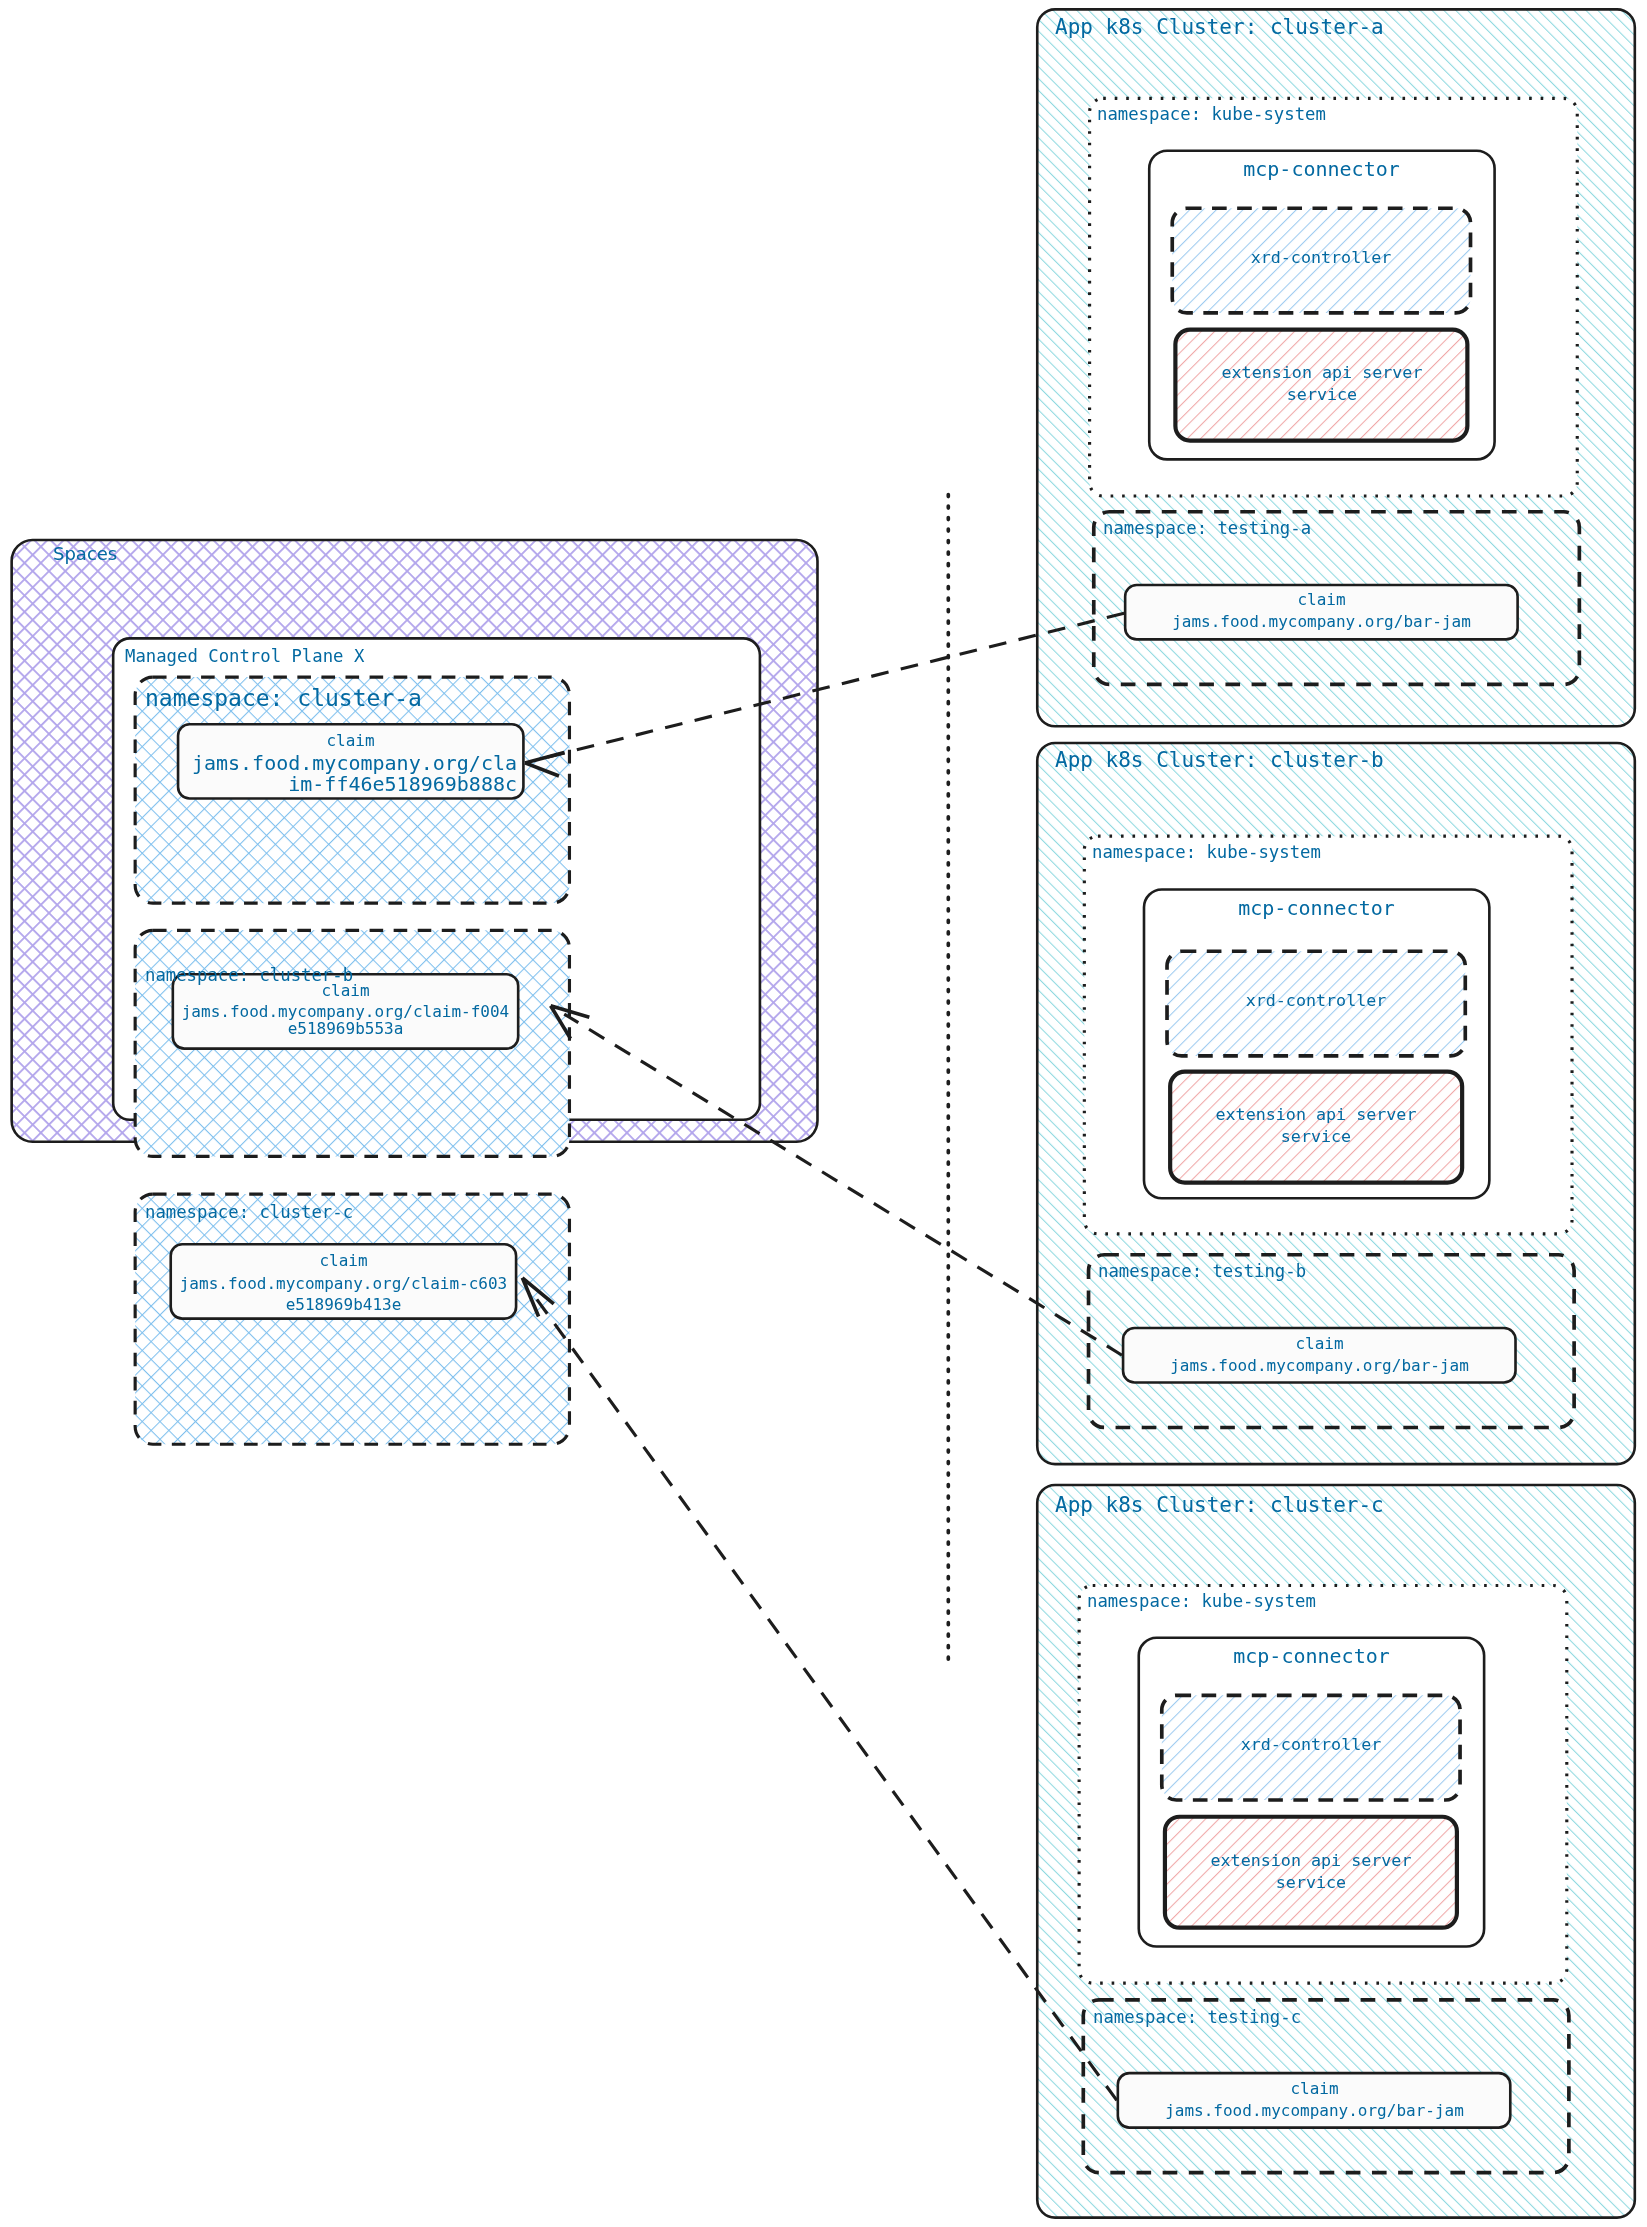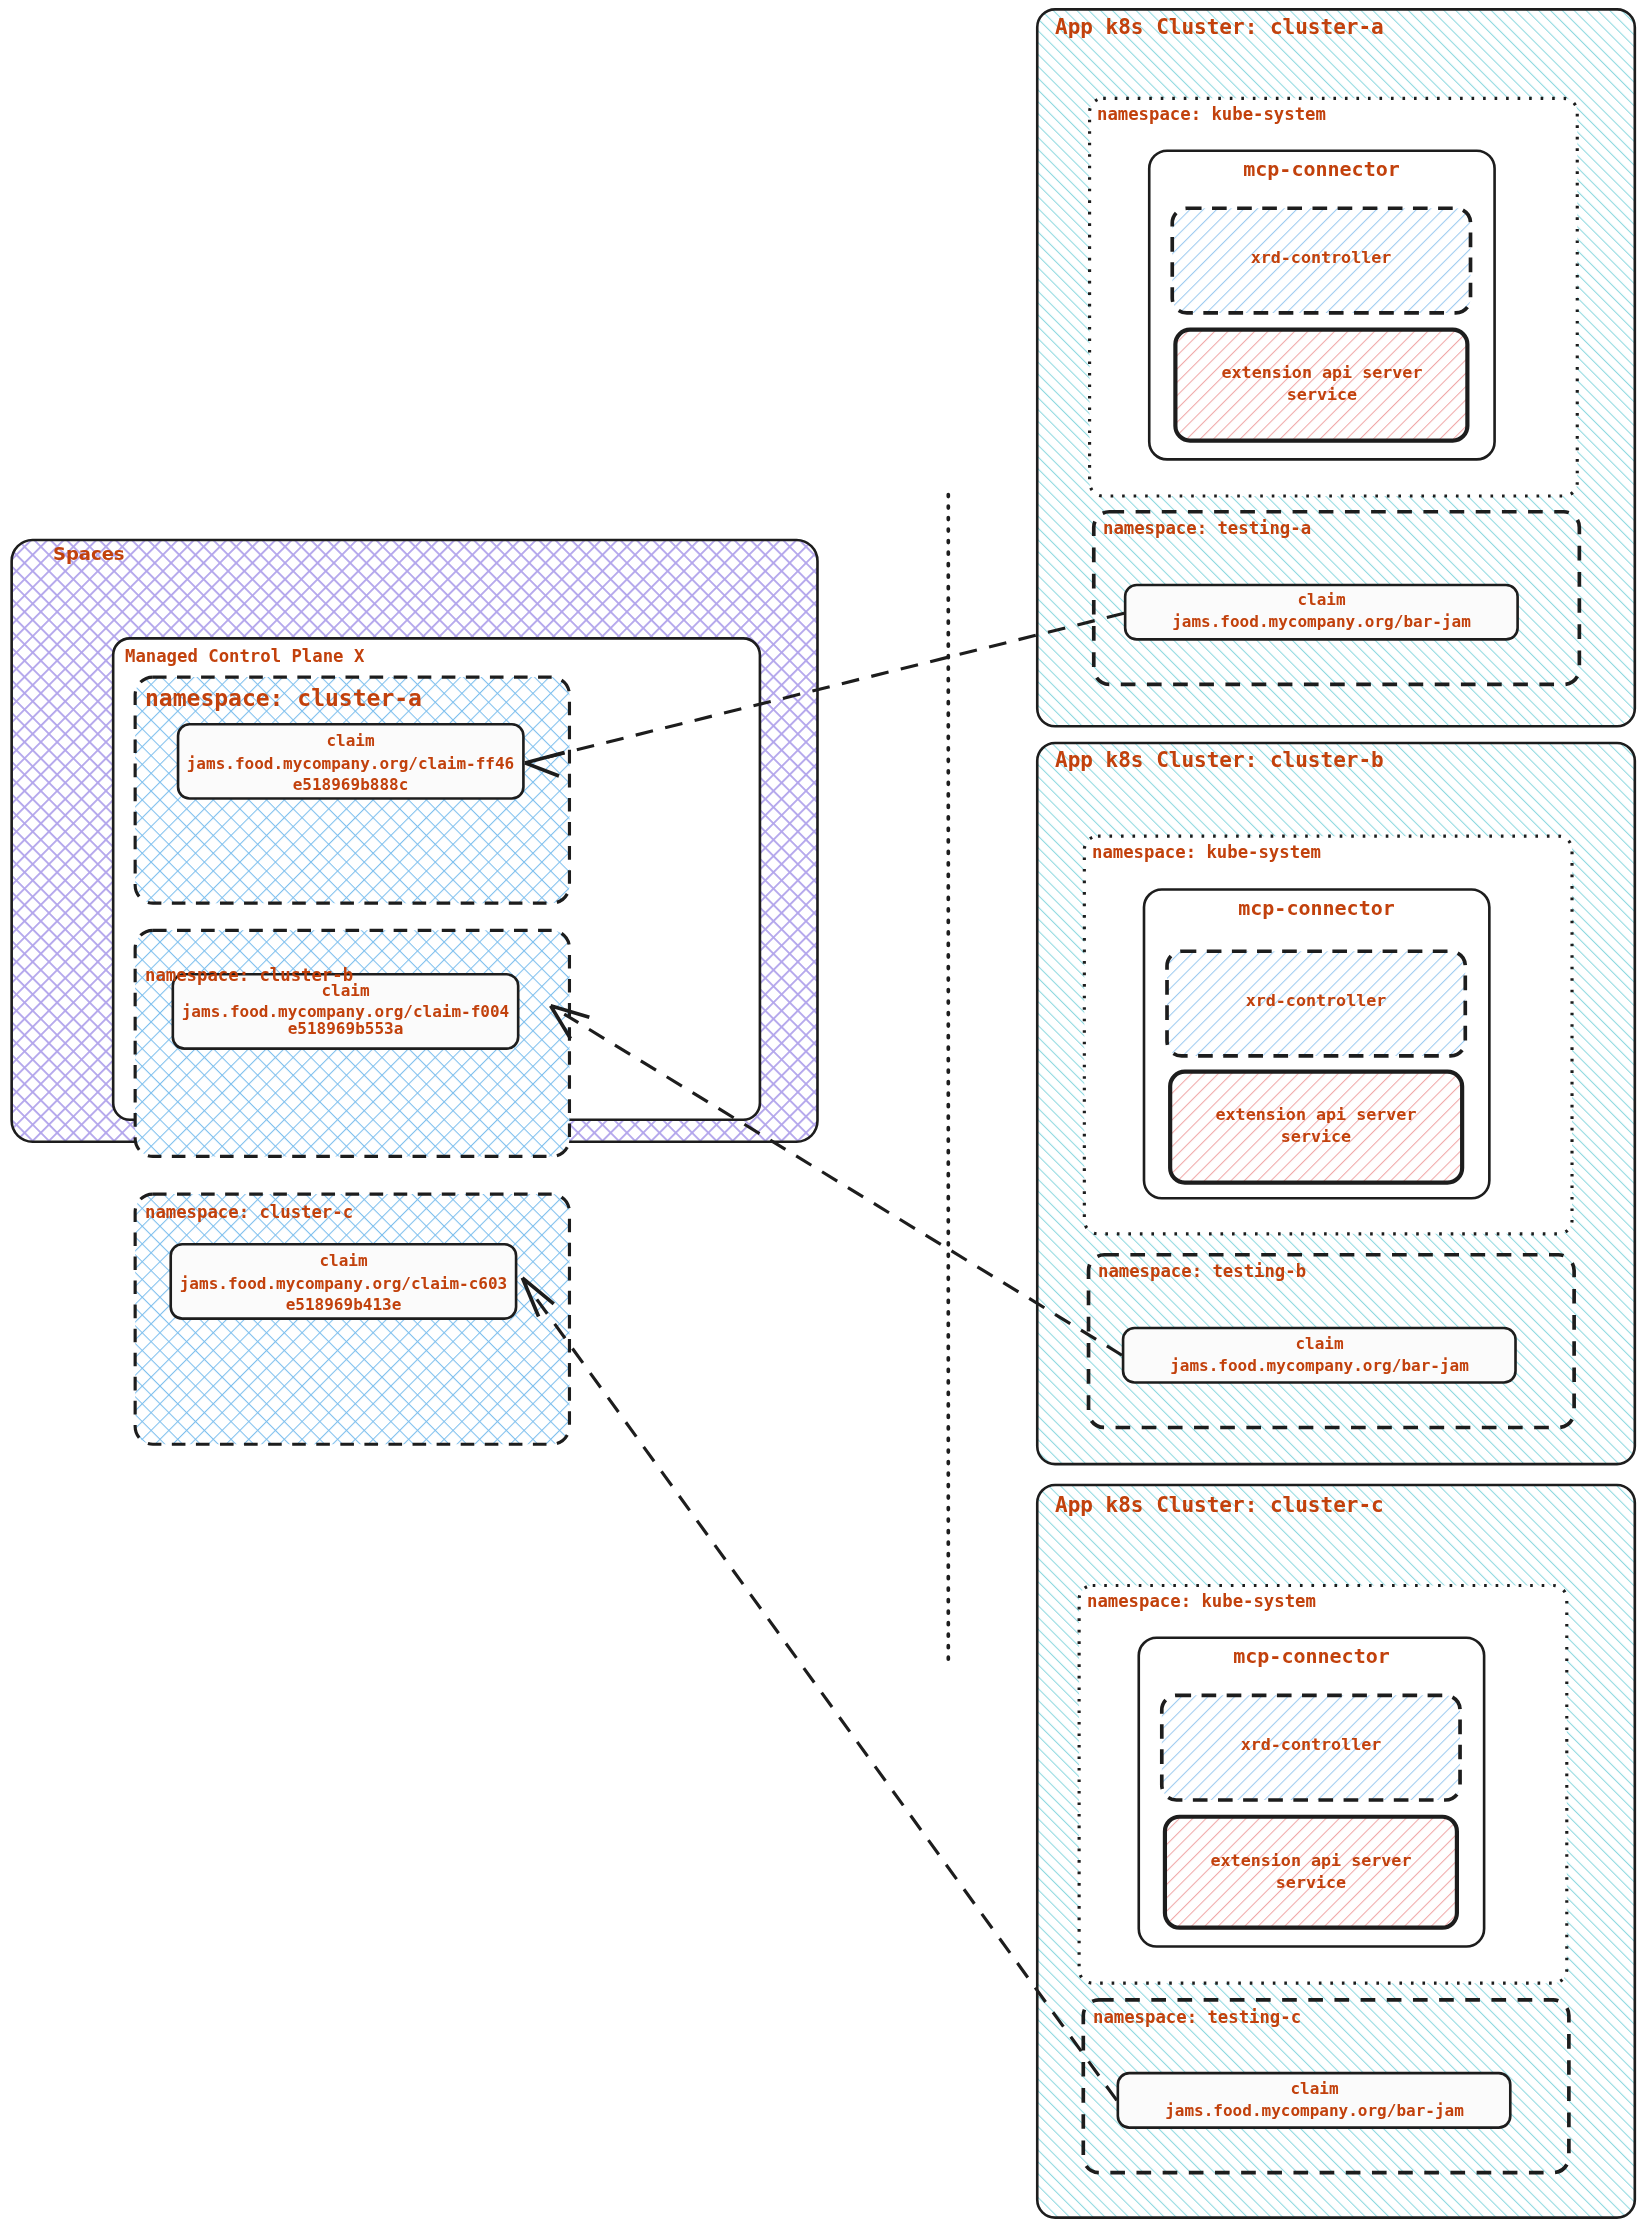--- a/index.html
+++ b/index.html
@@ -1,19 +1,19 @@
 <!DOCTYPE html>
 <html style="font-size:8.4px"><head>
 <meta charset="utf-8">
 <style>
   html,body{margin:0;padding:0;background:#ffffff;}
   body{font-family:"DejaVu Sans Mono", monospace;}
   #stage{position:relative;width:1647px;height:2227px;background:#fff;overflow:hidden;}
   svg#canvas{position:absolute;left:0;top:0;width:1647px;height:2227px;}
-  .lbl{position:absolute;color:#c2410c;white-space:pre;pointer-events:none;font-weight:bold;}
+  .lbl{position:absolute;color:#0369a1;white-space:pre;pointer-events:none;}
   .mono{font-family:"DejaVu Sans Mono", monospace;}
   .sans{font-family:"DejaVu Sans", sans-serif;padding-left:32px;}
   .ctr{text-align:center;}
 </style>
 </head>
 <body>
 
 <div id="stage">
 
 <svg id="canvas" viewBox="0 0 3147 4256">
@@ -157,21 +157,21 @@
 
 <div class="lbl sans" style="left:21px; top:543px; font-size:18px;">Spaces</div>
 
 <div class="lbl mono" style="left:125px; top:646px; font-size:17.3px;">Managed Control Plane X</div>
 
 <div class="lbl mono" style="left:145px; top:685px; font-size:23px;">namespace: cluster-a</div>
 <div class="lbl mono" style="left:145px; top:938px; font-size:17.3px;margin-top:27px;">namespace: cluster-b</div>
 <div class="lbl mono" style="left:145px; top:1202px; font-size:17.3px;">namespace: cluster-c</div>
 
 <div class="lbl mono ctr" style="left:178px; top:731px; width:345px; font-size:16px;">claim</div>
-<div class="lbl mono ctr" style="left:184px; top:753px; width:333px; font-size:16px; line-height:21px; white-space:normal; word-break:break-all;">jams.food.mycompany.org/claim-ff46e518969b888c</div>
+<div class="lbl mono ctr" style="left:184px; top:753px; width:333px; font-size:20px; line-height:21px; white-space:normal; word-break:break-all;text-align:right;">jams.food.mycompany.org/claim-ff46e518969b888c</div>
 
 <div class="lbl mono ctr" style="left:173px; top:981px; width:345px; font-size:16px;">claim</div>
 <div class="lbl mono ctr" style="left:179px; top:1003px; width:333px; font-size:16px; line-height:17px; white-space:normal; word-break:break-all;">jams.food.mycompany.org/claim-f004e518969b553a</div>
 
 <div class="lbl mono ctr" style="left:171px; top:1251px; width:345px; font-size:16px;">claim</div>
 <div class="lbl mono ctr" style="left:177px; top:1273px; width:333px; font-size:16px; line-height:21px; white-space:normal; word-break:break-all;">jams.food.mycompany.org/claim-c603e518969b413e</div>
 
 <div class="lbl mono" style="left:1055px; top:14.7px; font-size:21px;">App k8s Cluster: cluster-a</div>
 <div class="lbl mono" style="left:1097px; top:104px; font-size:17.3px;">namespace: kube-system</div>
 <div class="lbl mono ctr" style="left:1149px; top:157px; width:345px; font-size:20px;">mcp-connector</div>

